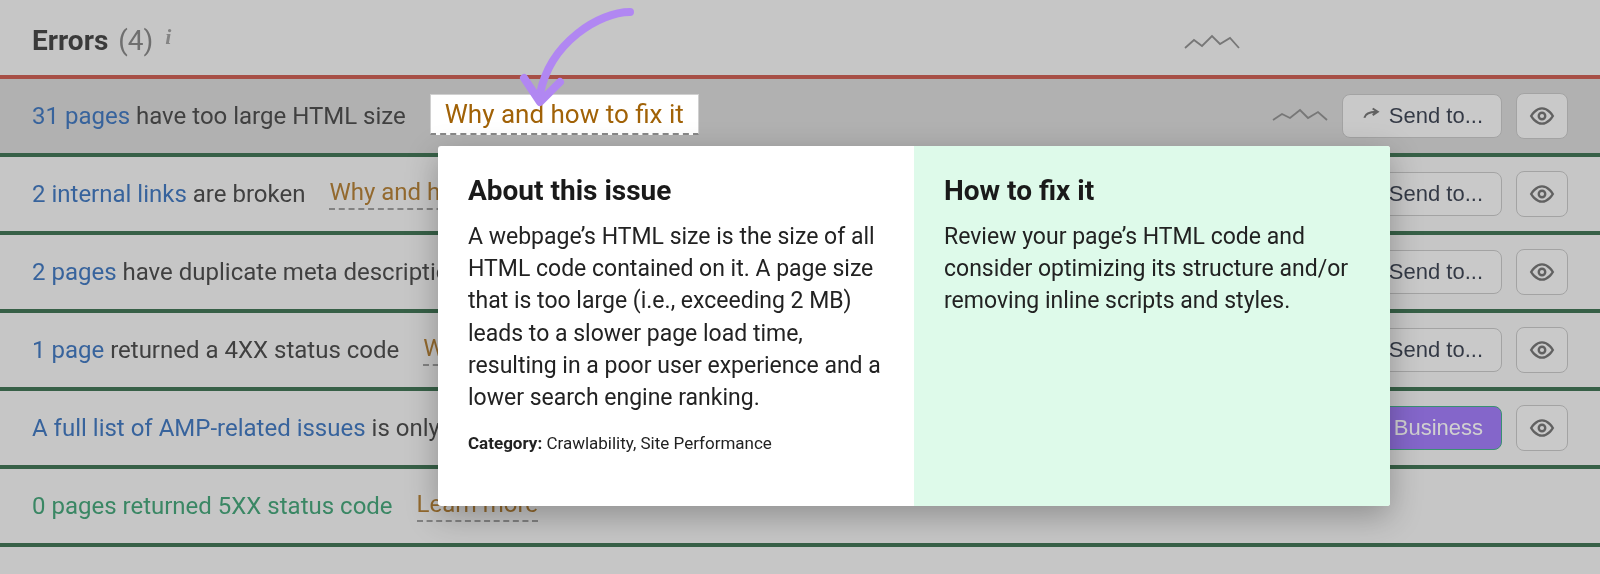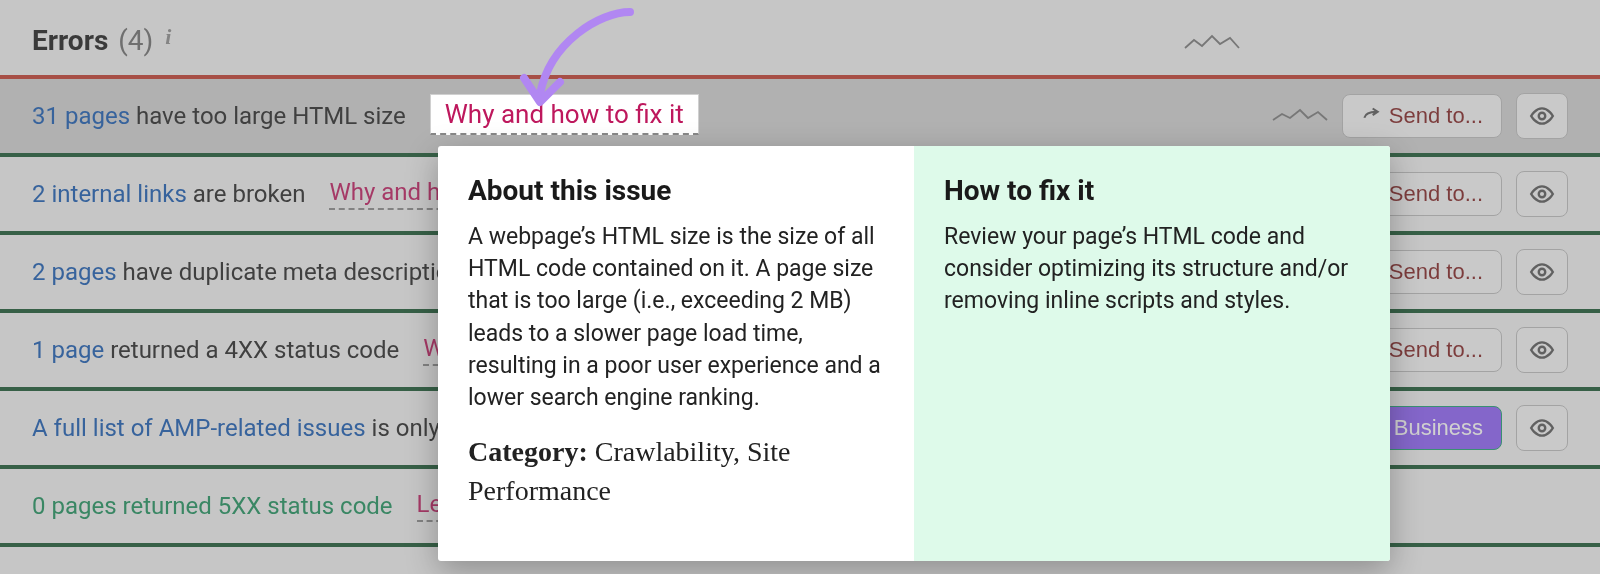--- a/index.html
+++ b/index.html
@@ -46,21 +46,21 @@
     border-bottom: 4px solid #14532d;
     font-size: 24px;
     gap: 24px;
     position: relative;
     min-height: 78px;
   }
   .issue-row.active { background: #cfcfcf; }
   .issue-text { color: #222; }
   .issue-text .lnk { color: #1558b0; }
   .why-link {
-    color: #be185d;
+    color: #a16207;
     border-bottom: 2px dashed #888;
     padding-bottom: 2px;
     font-size: 24px;
     cursor: pointer;
   }
   .why-link.active {
     position: relative;
     z-index: 60;
     background: #fff;
     padding: 4px 14px;
@@ -78,21 +78,21 @@
   .sparkline { width: 56px; height: 24px; stroke: #777; fill:none; stroke-width:1.8; }
   .btn {
     display: inline-flex;
     align-items: center;
     gap: 8px;
     background: #f4f4f4;
     border: 1px solid #bbb;
     border-radius: 8px;
     padding: 8px 18px;
     font-size: 22px;
-    color: #7f1d1d;
+    color: #0f172a;
     cursor: pointer;
   }
   .btn.green { background: #8b5cf6; color: #fff; border-color:#1a9d6f; }
   .eye-btn {
     width: 52px; height: 46px;
     border: 1px solid #bbb;
     border-radius: 8px;
     background: #f4f4f4;
     display:flex; align-items:center; justify-content:center;
     cursor:pointer;
@@ -118,21 +118,21 @@
     box-shadow: 0 10px 32px rgba(0,0,0,0.28);
     z-index: 100;
     display: flex;
     overflow: hidden;
   }
   .popover .col { padding: 28px 30px 32px 30px; }
   .popover .col-left { width: 50%; }
   .popover .col-right { width: 50%; background: #defaea; }
   .popover h3 { font-size: 28px; font-weight: 700; color: #1a1a1a; margin-bottom: 14px; }
   .popover p { font-size: 23px; line-height: 1.4; color: #222; margin-bottom: 18px; }
-  .popover .cat { font-size: 28px; font-family: Liberation Serif, serif; }
+  .popover .cat { font-size: 17px; }
   .popover .cat b { font-weight: 700; }
   .head-spark {
     position:absolute;
     right: 360px;
     top: 30px;
   }
 </style>
 </head>
 <body>
 

